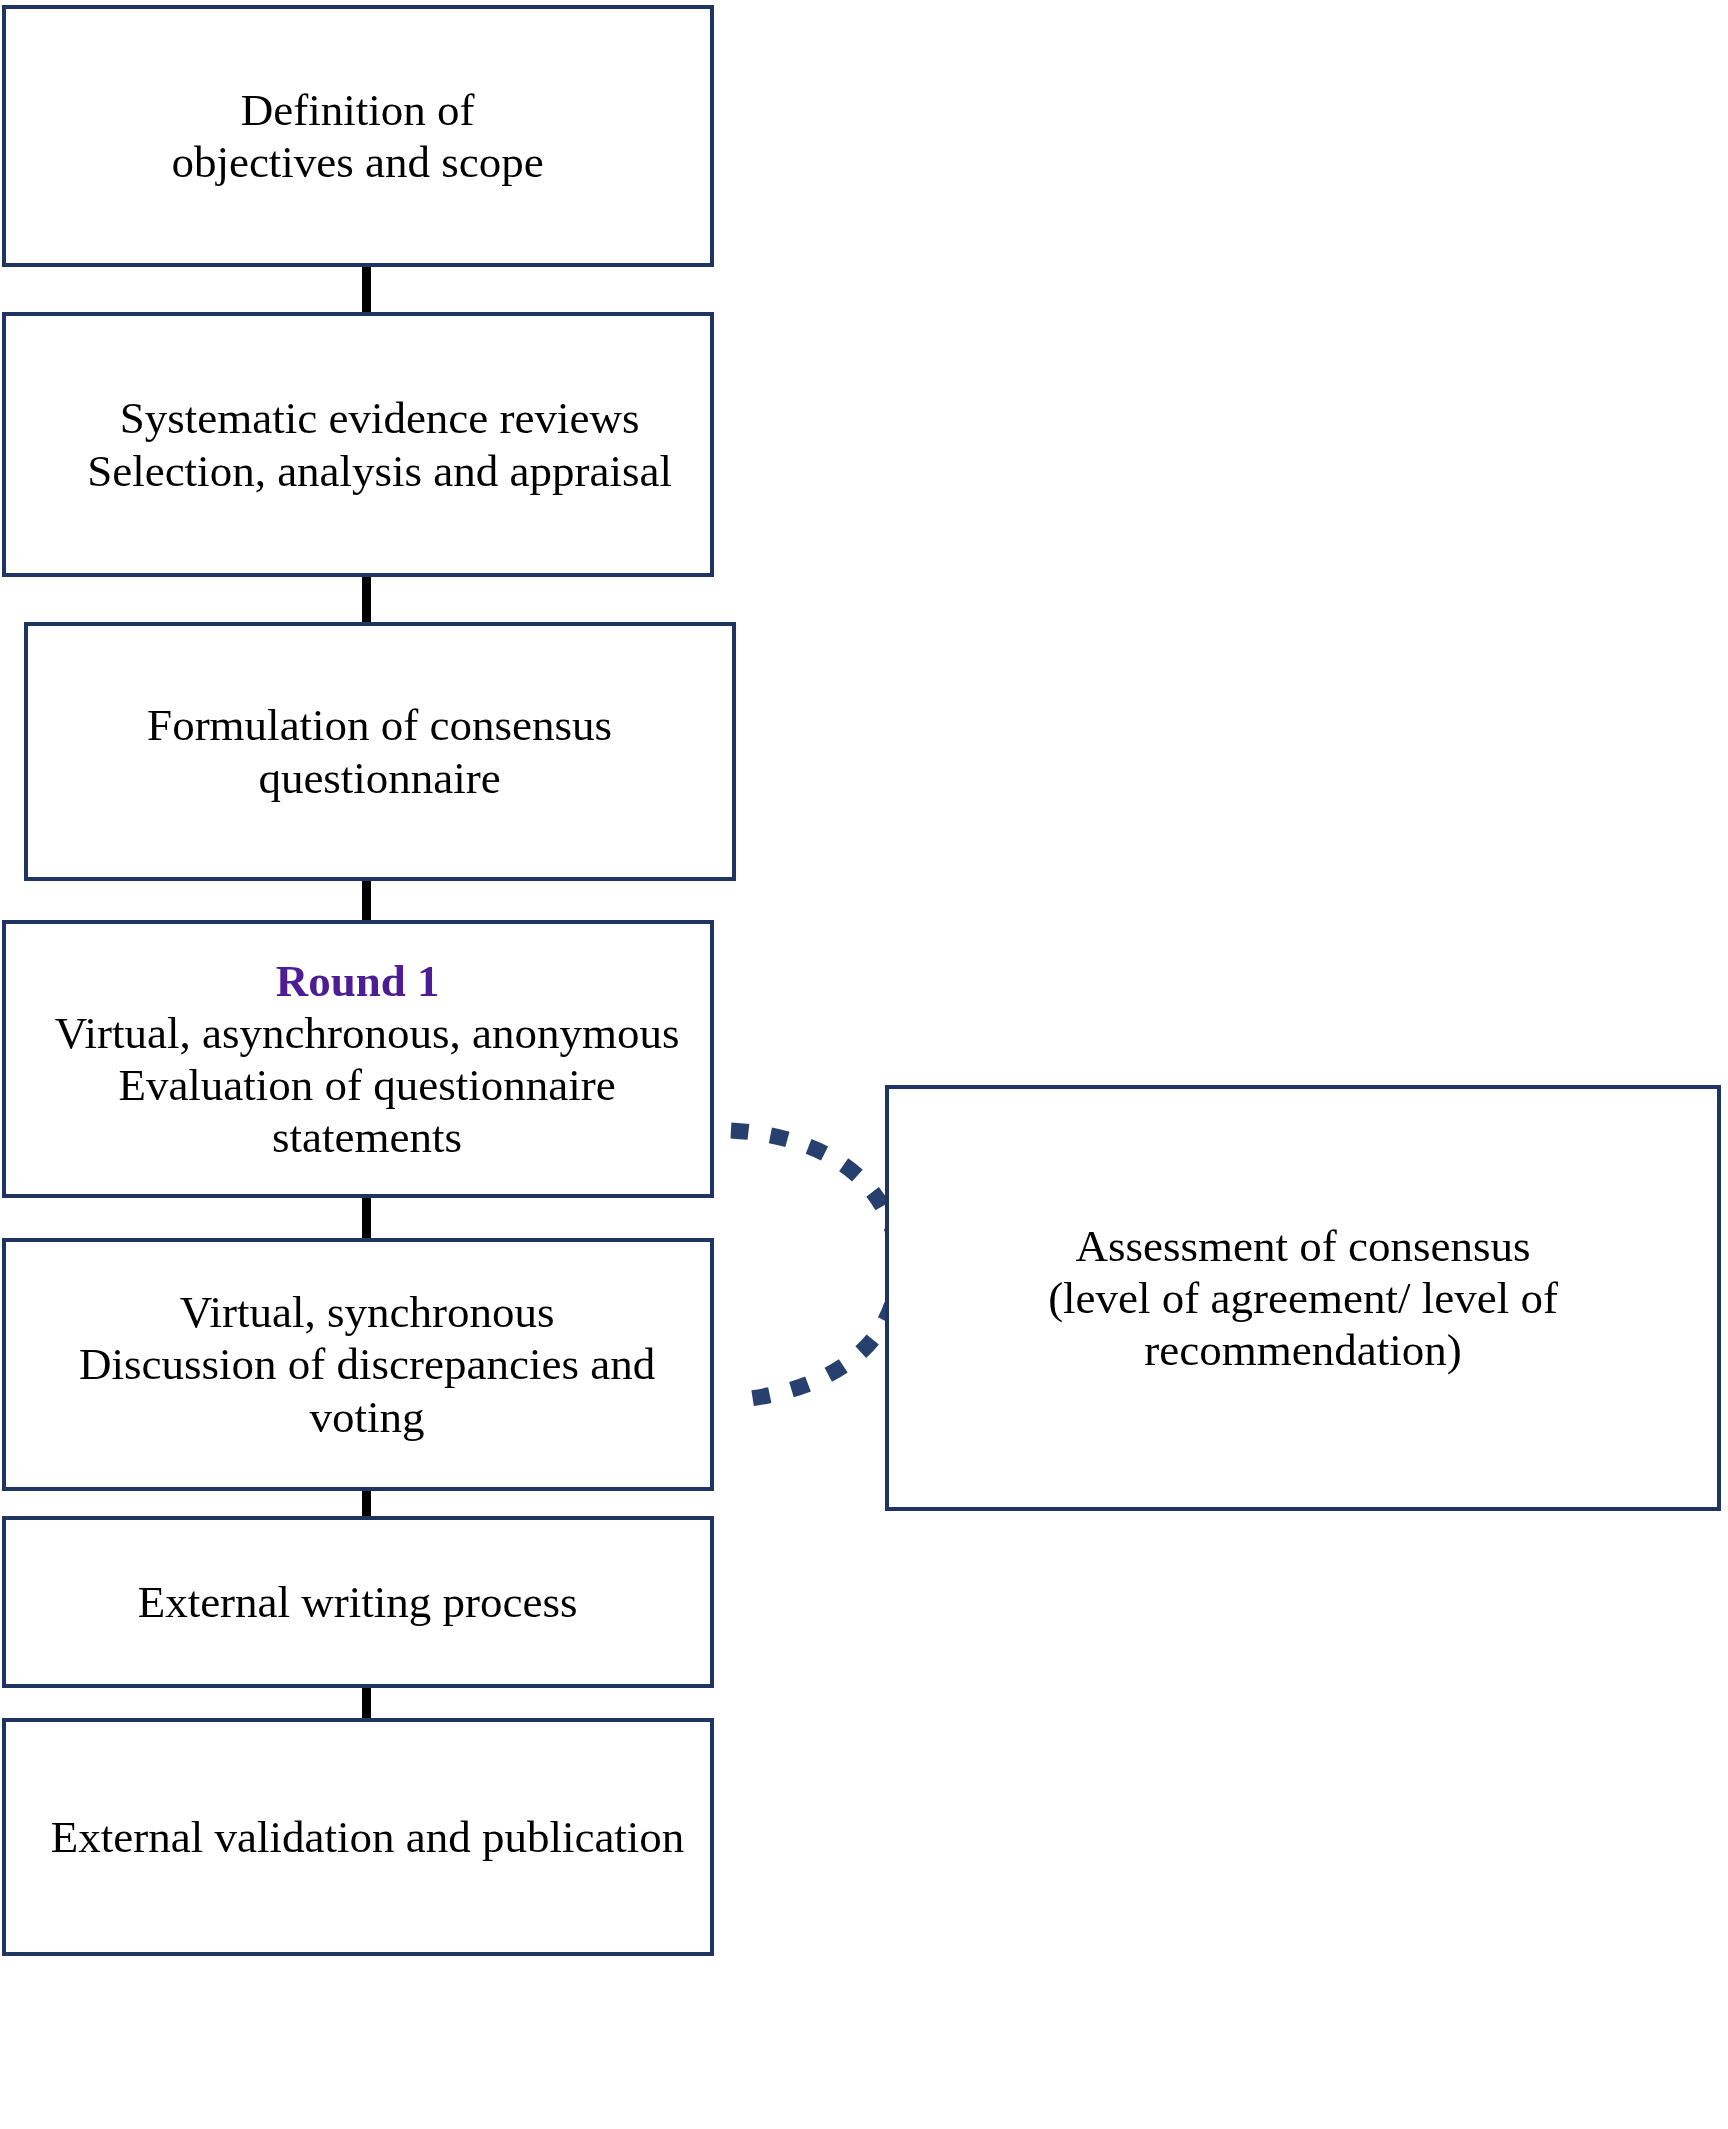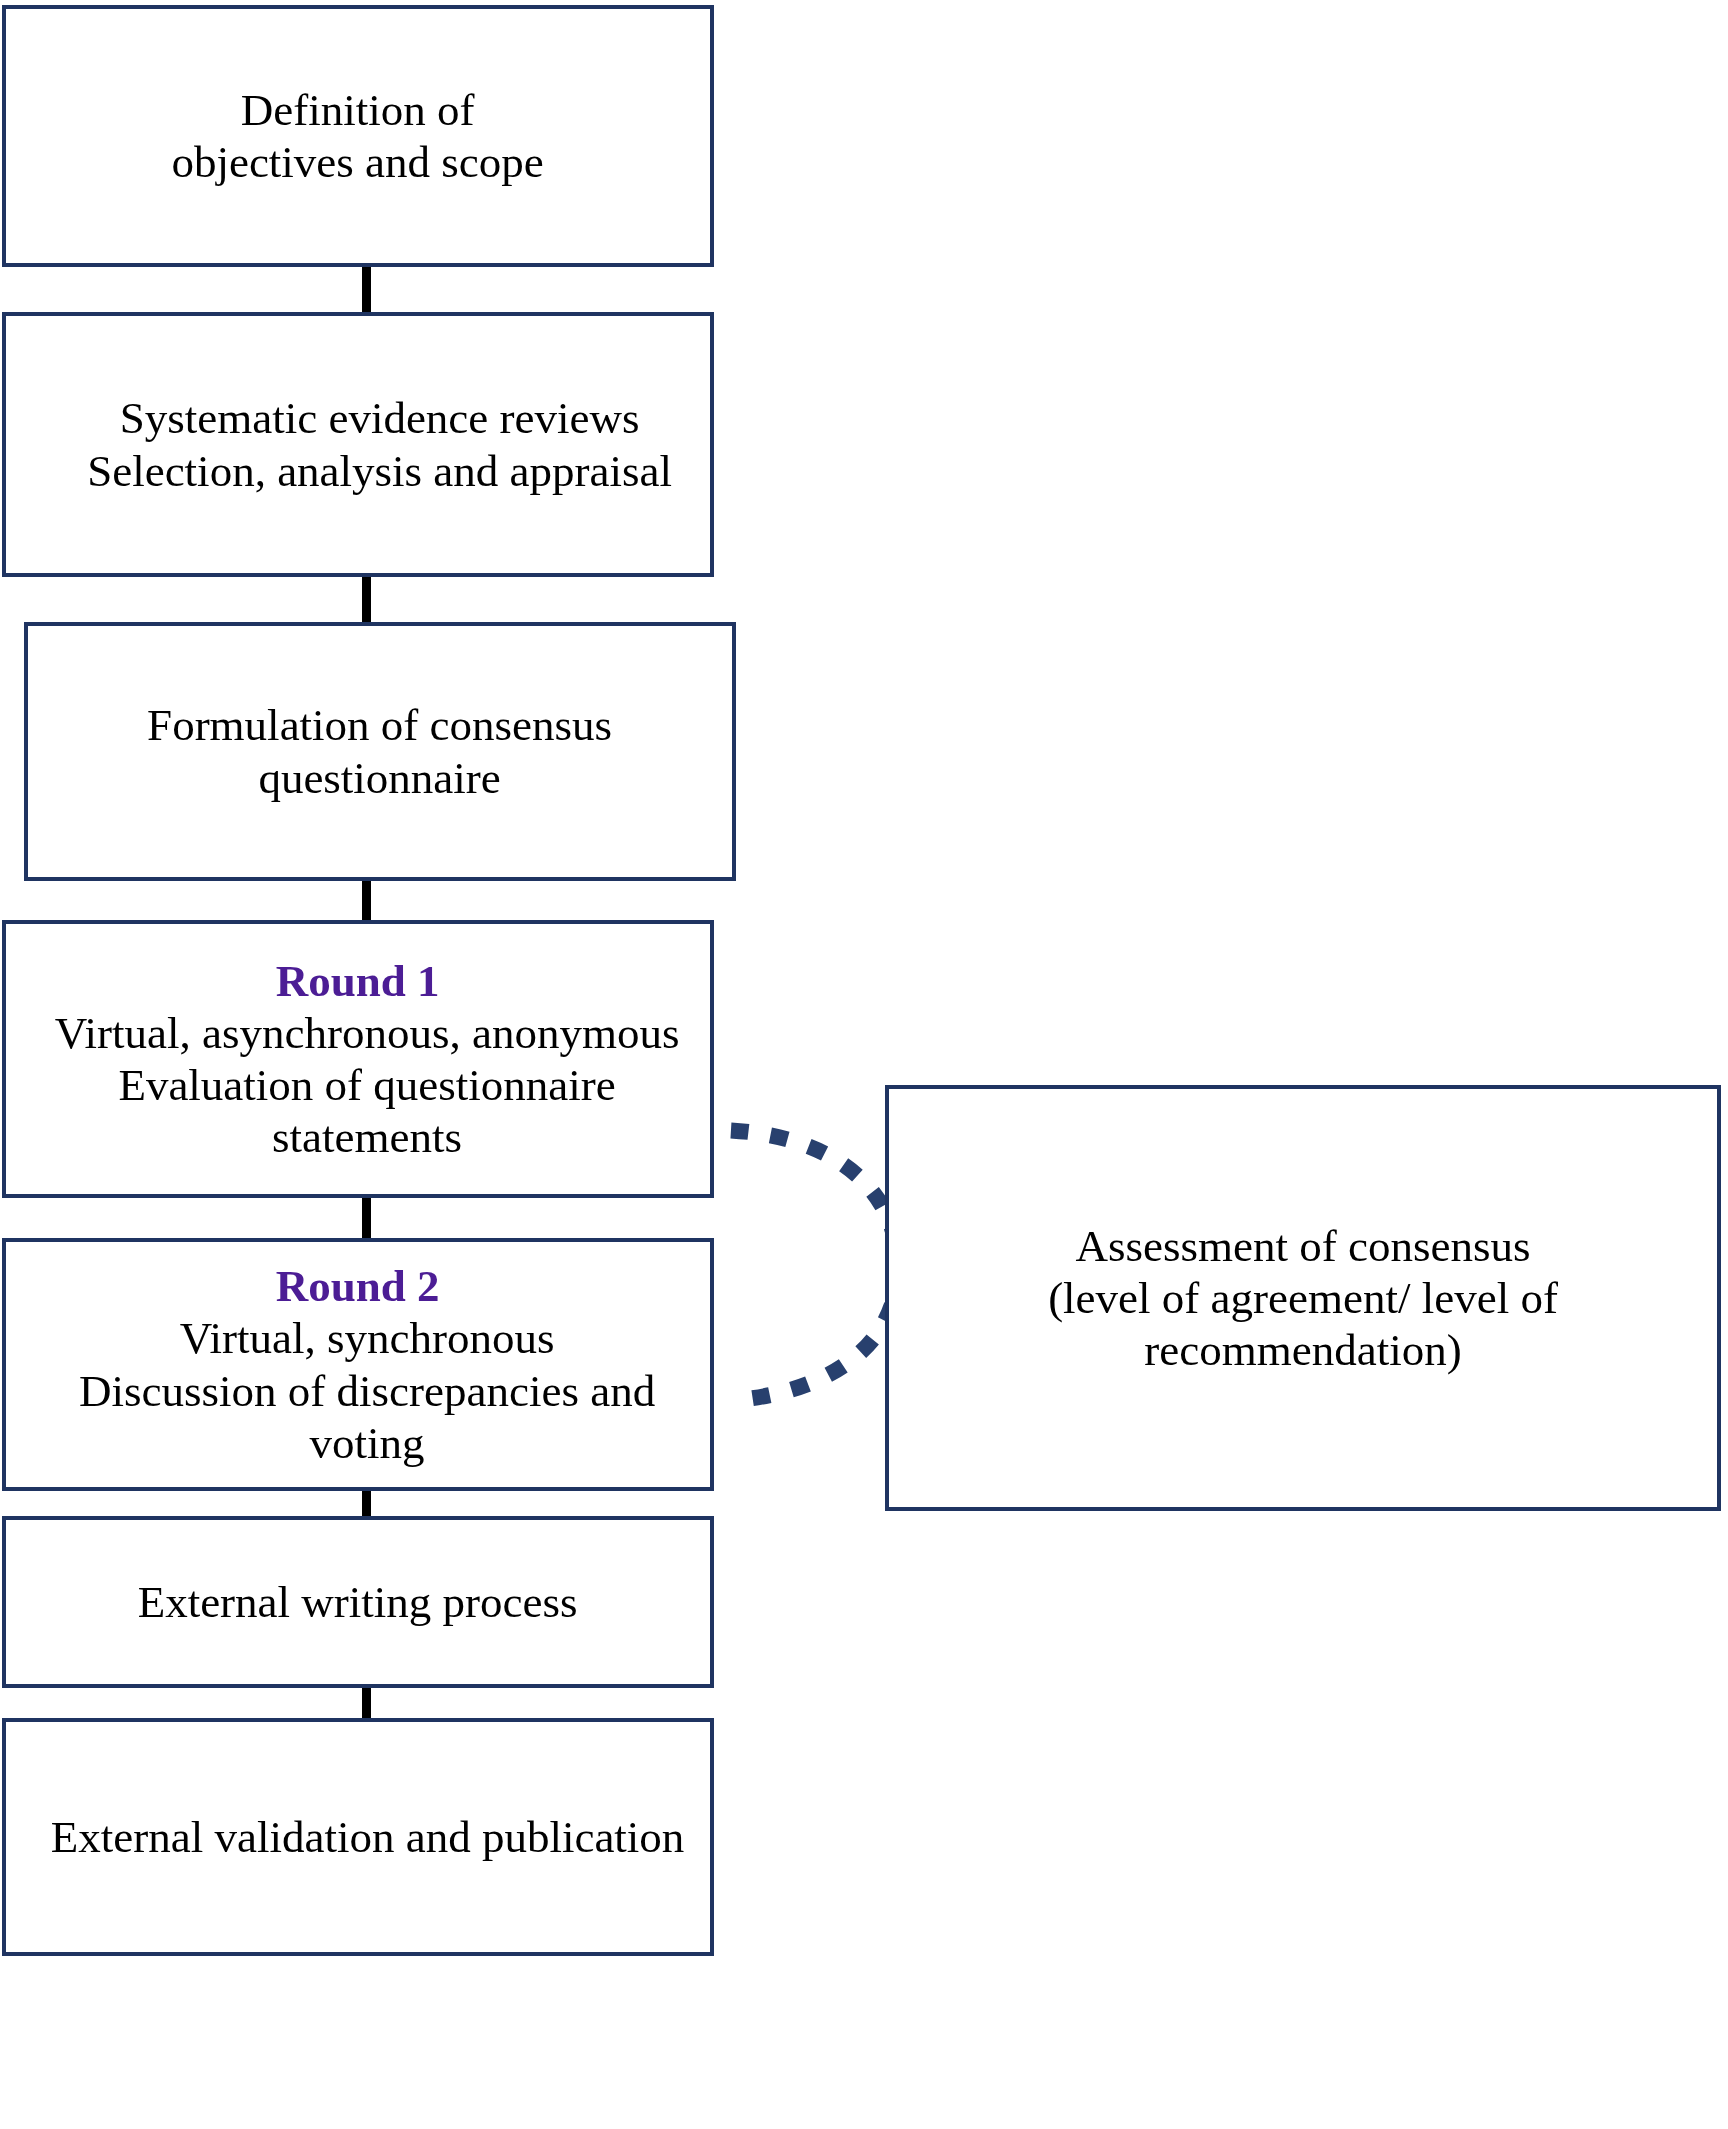--- a/index.html
+++ b/index.html
@@ -134,21 +134,20 @@
     <div class="stack">
       <span class="box-title">Round 1</span>
       <span class="box-text">Virtual, asynchronous, anonymous
 Evaluation of questionnaire
 statements</span>
     </div>
   </div>
 
   <div class="flow-box" id="box-round2">
     <div class="stack">
-      <span class="box-title">Round 2</span>
       <span class="box-text">Virtual, synchronous
 Discussion of discrepancies and
 voting</span>
     </div>
   </div>
 
   <div class="flow-box" id="box-writing">
     <span class="box-text">External writing process</span>
   </div>
 

